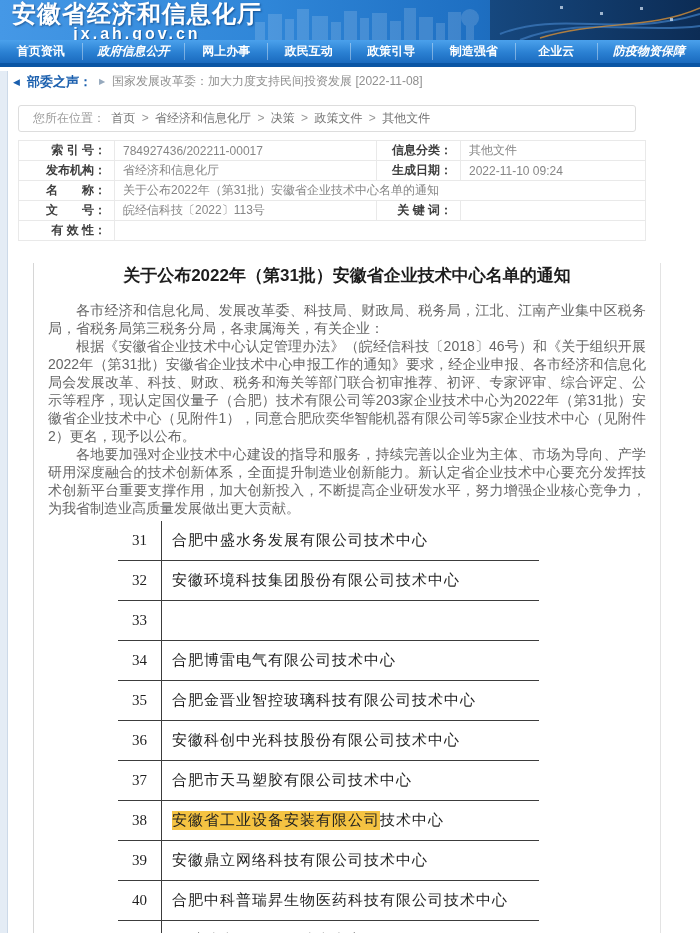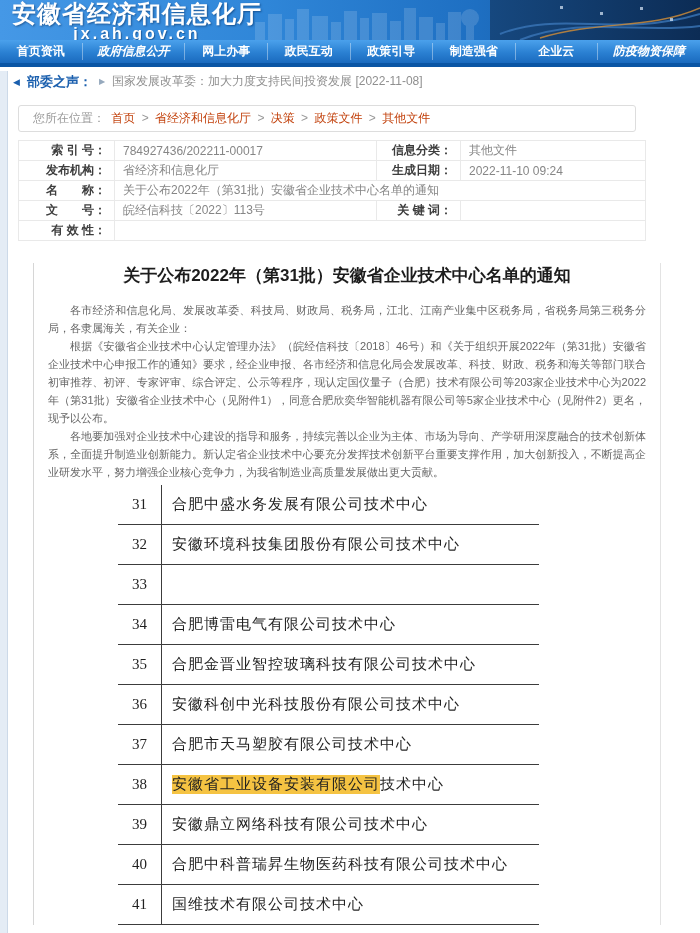--- a/index.html
+++ b/index.html
@@ -38,38 +38,38 @@
   .tk-news { color:#8f8f8f; font-size:12px; text-decoration:none; cursor:pointer; }
 
   
   .page-strip { position:absolute; left:0; top:71px; width:8px; height:862px;
     background:#e4ecf5; border-right:1px solid #ccd9e8; }
 
   
   .crumb-box { margin:9px 0 0 18px; width:618px; height:27px; line-height:25px;
     border:1px solid #ddd; border-radius:3px; padding-left:14px;
     font-size:12px; color:#999; background:#fff; white-space:nowrap; }
-  .crumb-box a { color:#c2410c; text-decoration:none; margin:0 3px; cursor:pointer; }
+  .crumb-box a { color:#737373; text-decoration:none; margin:0 3px; cursor:pointer; }
   .crumb-sep { color:#999; }
 
   
   .meta-table { margin:8px 0 0 18px; width:628px; border-collapse:collapse;
     font-size:12px; table-layout:fixed; }
   .meta-table td { border:1px solid #e9e9e9; height:20px; padding:0 8px;
     overflow:hidden; white-space:nowrap; }
   .meta-table .lbl { text-align:right; color:#3d3d3d; font-weight:bold; }
   .meta-table .val { color:#868686; }
   .c1 { width:96px; } .c2 { width:262px; } .c3 { width:84px; }
 
   
   .article { margin:22px 0 0 33px; width:628px; min-height:660px;
     border-left:1px solid #d6d6d6; border-right:1px solid #e3e3e3; padding-top:2px; }
   .article-title { margin:0 10px 14px; text-align:center; font-size:17px;
     font-weight:bold; color:#1c1c1c; line-height:22px; }
-  .article p { margin:0; padding:0 14px; text-indent:2em; font-size:11px;
+  .article p { margin:0; padding:0 14px; text-indent:2em; font-size:14px;
     line-height:18px; color:#666; text-align:justify; }
 
   
   .doc-table { margin:4px 0 0 84px; width:421px;
     font-family:"Liberation Serif","DejaVu Serif",serif; color:#1f1f1f; }
   .doc-row { display:flex; height:40px; border-bottom:1px solid #3c3c3c; }
   .doc-no { width:44px; flex:0 0 44px; display:flex; align-items:center;
     justify-content:center; border-right:1px solid #3c3c3c; font-size:15px; }
   .doc-name { display:flex; align-items:center; padding-left:10px; font-size:15px;
     letter-spacing:1px; white-space:nowrap; }

